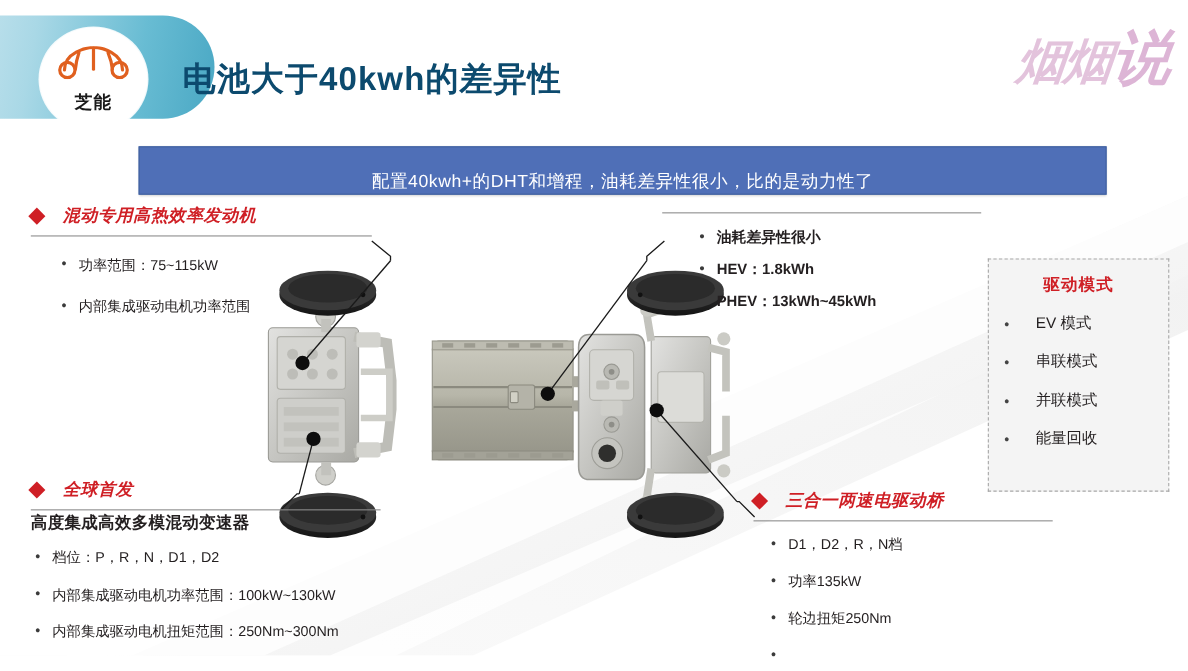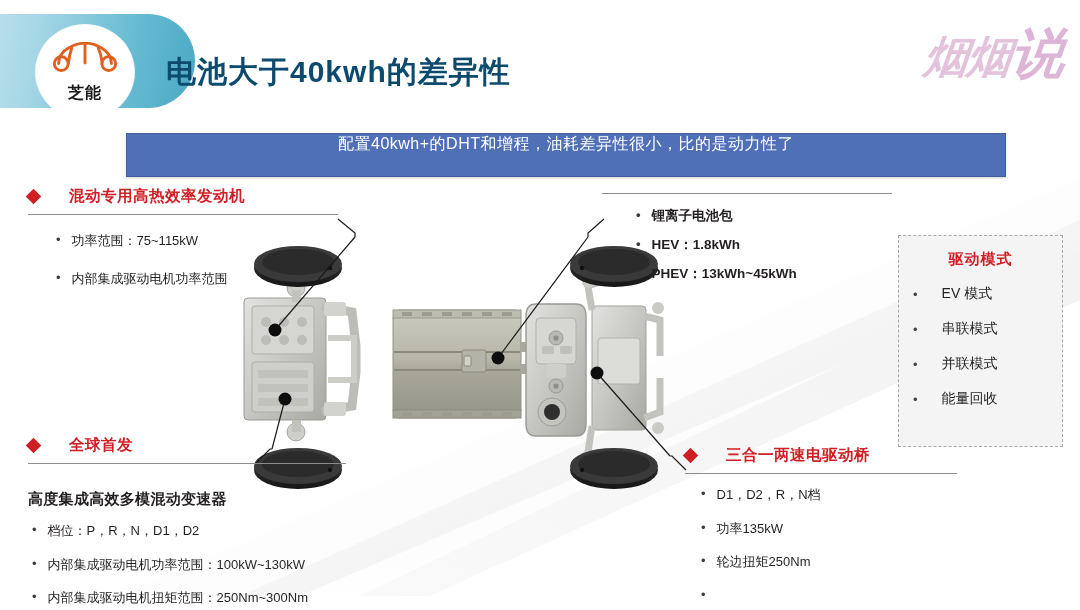--- a/index.html
+++ b/index.html
@@ -40,29 +40,29 @@
     font-style:italic;white-space:nowrap;line-height:1;
     transform:skewX(-6deg);
   }
   .wm .wm-big{font-size:54px;color:#ddb5d6;}
 
   
   .banner{
     position:absolute;left:126px;top:133px;width:878px;height:42px;
     background:#4f6fb7;border:1px solid #41619f;
     box-shadow:0 1px 2px rgba(0,0,0,.18);
-    display:flex;align-items:flex-start;justify-content:center;
+    display:flex;align-items:flex-end;justify-content:center;
   }
   .banner span{
     color:#ffffff;font-size:16px;font-weight:500;letter-spacing:.5px;white-space:nowrap;
   }
 
   
   .ann{position:absolute;}
-  .ann-head{display:flex;align-items:center;gap:30px;white-space:nowrap;}
+  .ann-head{display:flex;align-items:center;gap:18px;white-space:nowrap;font-style:italic;}
   .diamond{
     width:11px;height:11px;background:#cf1f25;transform:rotate(45deg);flex:none;
   }
   .ann-title{
     color:#cf1f25;font-size:15.5px;font-weight:700;letter-spacing:.5px;
   }
   .ann-rule{height:1px;background:#8d8d8d;margin-top:7px;}
   .ann-list{margin:0;padding:0;list-style:none;}
   .ann-list li{
     display:flex;gap:11px;align-items:flex-start;white-space:nowrap;
@@ -77,21 +77,21 @@
   #ann-engine .ann-list li{margin-bottom:22px;padding-left:28px;}
 
   #ann-phev{left:602px;top:186px;width:348px;}
   #ann-phev .ann-rule{width:290px;}
   #ann-phev .ann-list{margin-top:14px;}
   #ann-phev .ann-list li{margin-bottom:13px;padding-left:34px;}
 
   #ann-first{left:28px;top:435px;width:360px;}
   #ann-first .ann-rule{width:318px;}
   .sub-title{
-    margin-top:26px;color:#231f20;font-size:15px;font-weight:700;letter-spacing:.3px;
+    margin-top:2px;color:#231f20;font-size:15px;font-weight:700;letter-spacing:.3px;
     white-space:nowrap;
   }
   #ann-first .ann-list{margin-top:14px;}
   #ann-first .ann-list li{margin-bottom:18px;padding-left:4px;}
 
   #ann-axle{left:685px;top:445px;width:390px;}
   #ann-axle .ann-rule{width:272px;}
   #ann-axle .ann-list{margin-top:13px;}
   #ann-axle .ann-list li{margin-bottom:18px;padding-left:16px;}
 
@@ -325,21 +325,21 @@
           <span>内部集成驱动电机功率范围</span>
         </li>
     </ul>
   </div>
 
   <div class="ann" id="ann-phev">
     <div class="ann-rule"></div>
     <ul class="ann-list bold">
       <li>
           <span class="bul">•</span>
-          <span>锂离子电池包</span>
+          <span>油耗差异性很小</span>
         </li>
       <li>
           <span class="bul">•</span>
           <span>HEV：1.8kWh</span>
         </li>
       <li>
           <span class="bul" style="visibility:hidden">•</span>
           <span>PHEV：13kWh~45kWh</span>
         </li>
     </ul>

